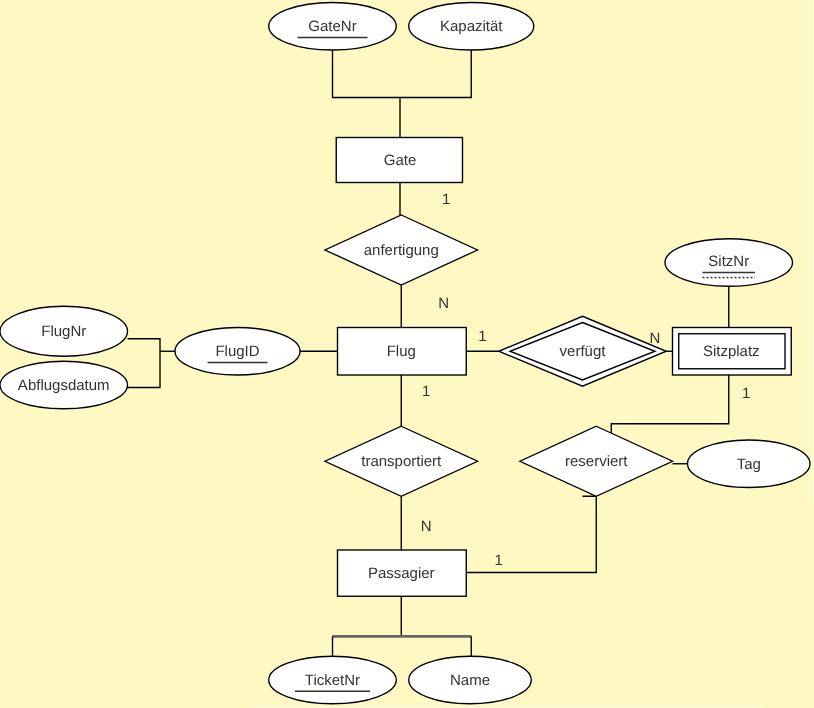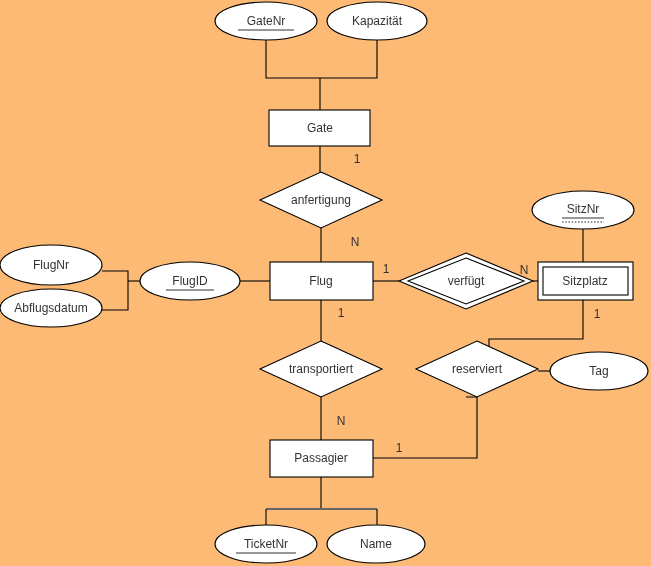--- a/index.html
+++ b/index.html
@@ -7,21 +7,21 @@
     padding: 0;
     background: #ffffff;
   }
   body {
     font-family: "Liberation Sans", sans-serif;
   }
   #er-canvas {
     position: relative;
     width: 651px;
     height: 566px;
-    background: #fdba74;
+    background: #fef9c3;
     overflow: hidden;
   }
   #er-svg {
     position: absolute;
     left: 0;
     top: 0;
   }
   .shape-label {
     font-family: "Liberation Sans", sans-serif;
     font-size: 12px;

